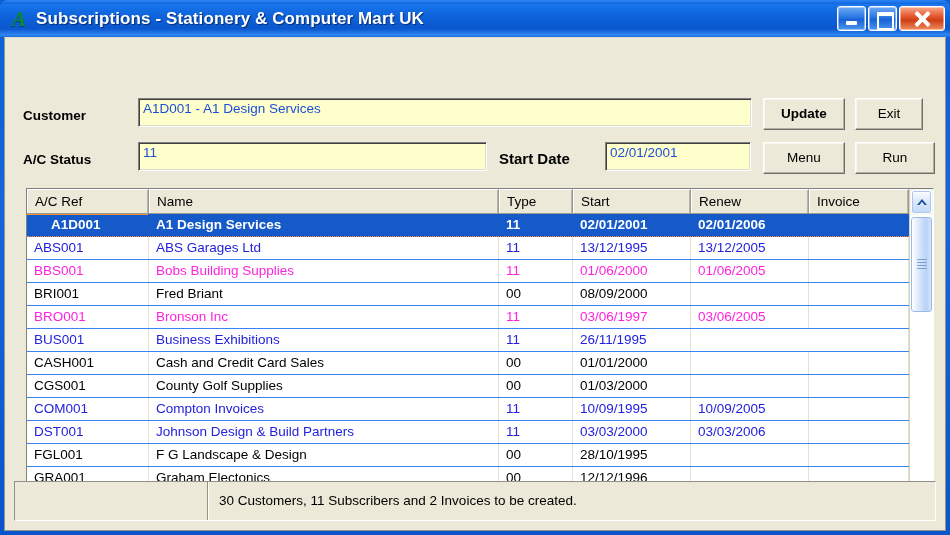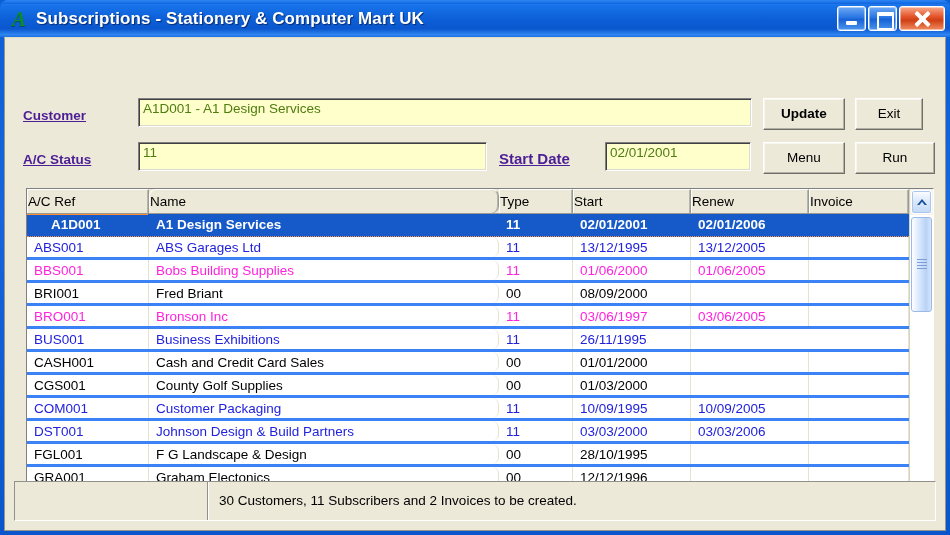--- a/index.html
+++ b/index.html
@@ -107,31 +107,30 @@
 
   
   #form-area {
     position: relative;
     height: 83px;
     padding: 0;
   }
   .lbl {
     position: absolute;
     font: bold 13.5px/16px "Liberation Sans", sans-serif;
-    color: #4c1d95;
-    text-decoration: underline;
+    color: #000000;
   }
   .txtbox {
     position: absolute;
     background: #ffffcc;
     border: 1px solid;
     border-color: #808080 #ffffff #ffffff #808080;
     box-shadow: inset 1px 1px 0 #404040, inset -1px -1px 0 #dcdcd0;
     font: 13.5px/17px "Liberation Sans", sans-serif;
-    color: #4d7c0f;
+    color: #1d4ed8;
     padding: 1px 0 0 4px;
     overflow: hidden;
     white-space: nowrap;
   }
   .winbtn {
     position: absolute;
     background: #ece9d8;
     border: 1px solid;
     border-color: #ffffff #6f6f68 #6f6f68 #ffffff;
     box-shadow: inset -1px -1px 0 #b0b0a4, inset 1px 1px 0 #f7f6ef;
@@ -163,42 +162,43 @@
     border-bottom: 1px solid #9a9a90;
   }
   .ghead .hc {
     background: #ece9d8;
     border-right: 1px solid #9a9a90;
     border-top: 1px solid #ffffff;
     border-left: 1px solid #ffffff;
     box-shadow: inset -1px 0 0 #b6b6ab;
     font: 13.5px/23px "Liberation Sans", sans-serif;
     color: #000;
+    padding-left: 7px;
     overflow: hidden;
     white-space: nowrap;
   }
   #gbody { flex: 1 1 auto; overflow: hidden; background: #fff; }
-  .grow { display: flex; height: 23px; border-bottom: 3px solid #3b82f6; }
+  .grow { display: flex; height: 23px; border-bottom: 1px solid #3b82f6; }
   .grow .gc {
     font: 13.5px/22px "Liberation Sans", sans-serif;
     padding-left: 7px;
     overflow: hidden;
     white-space: nowrap;
     border-right: 1px solid #e6e2d0;
   }
   .grow.sel { background: #1659c8; border-bottom: 1px dotted #ff8c3a; }
   .grow.sel .gc { color: #ffffff !important; font-weight: bold; border-right-color: transparent; }
   .grow.sel .gc:first-child { box-shadow: inset 0 1px 0 #ff8c3a; padding-left: 24px; }
   .c-blue  { color: #2222dd; }
   .c-mag   { color: #ff22dd; }
   .c-black { color: #000000; }
 
   
   .w-ref { width: 122px; }
-  .w-name{ width: 350px; border-radius: 7px; }
+  .w-name{ width: 350px; }
   .w-type{ width: 74px; }
   .w-start{ width: 118px; }
   .w-renew{ width: 118px; }
   .w-inv { flex: 1 1 auto; }
 
   
   #vscroll {
     flex: 0 0 24px;
     width: 24px;
     background: #f4f3ee;
@@ -358,21 +358,21 @@
             <div class="grow">
               <div class="gc w-ref c-black">CGS001</div>
               <div class="gc w-name c-black">County Golf Supplies</div>
               <div class="gc w-type c-black">00</div>
               <div class="gc w-start c-black">01/03/2000</div>
               <div class="gc w-renew c-black"></div>
               <div class="gc w-inv c-black"></div>
             </div>
             <div class="grow">
               <div class="gc w-ref c-blue">COM001</div>
-              <div class="gc w-name c-blue">Customer Packaging</div>
+              <div class="gc w-name c-blue">Compton Invoices</div>
               <div class="gc w-type c-blue">11</div>
               <div class="gc w-start c-blue">10/09/1995</div>
               <div class="gc w-renew c-blue">10/09/2005</div>
               <div class="gc w-inv c-blue"></div>
             </div>
             <div class="grow">
               <div class="gc w-ref c-blue">DST001</div>
               <div class="gc w-name c-blue">Johnson Design &amp; Build Partners</div>
               <div class="gc w-type c-blue">11</div>
               <div class="gc w-start c-blue">03/03/2000</div>

